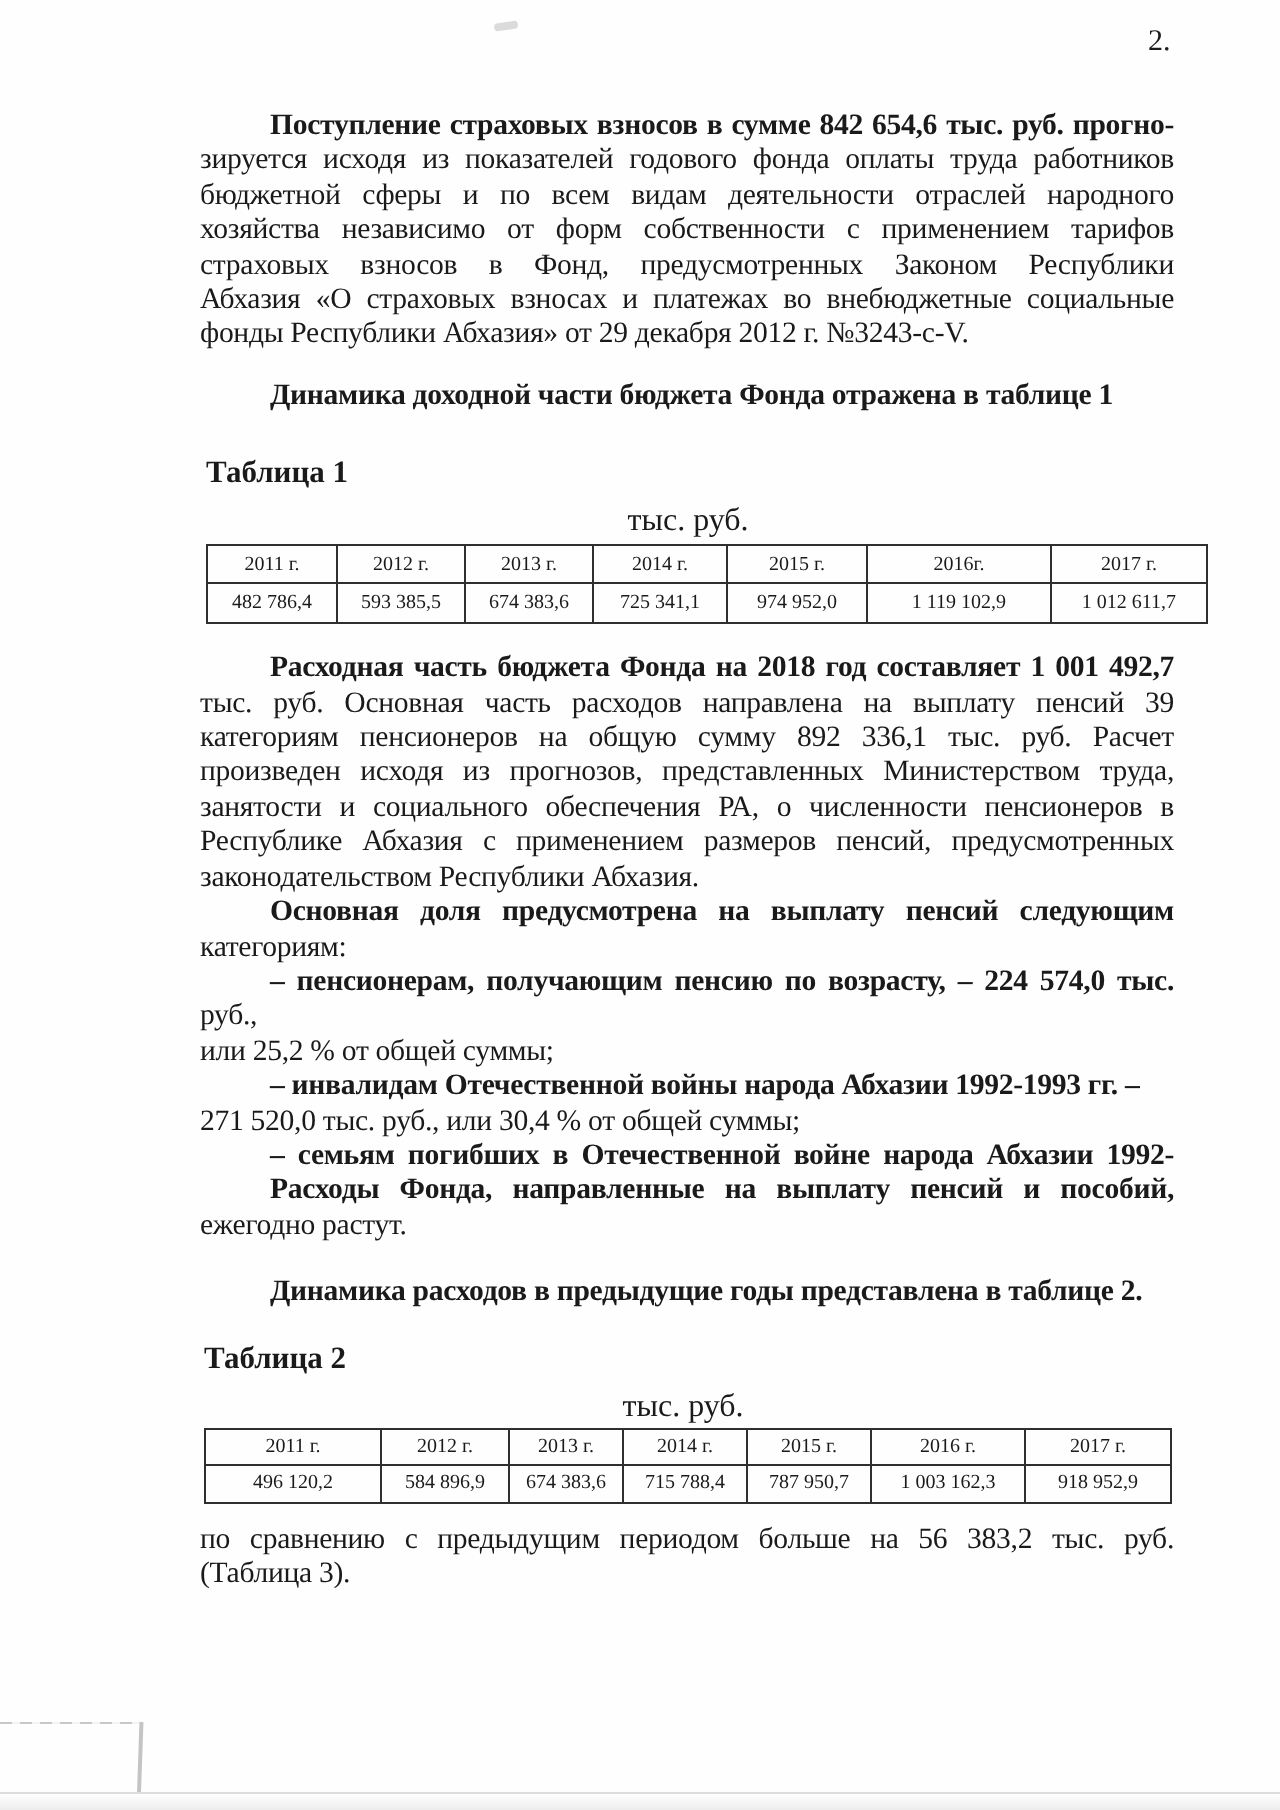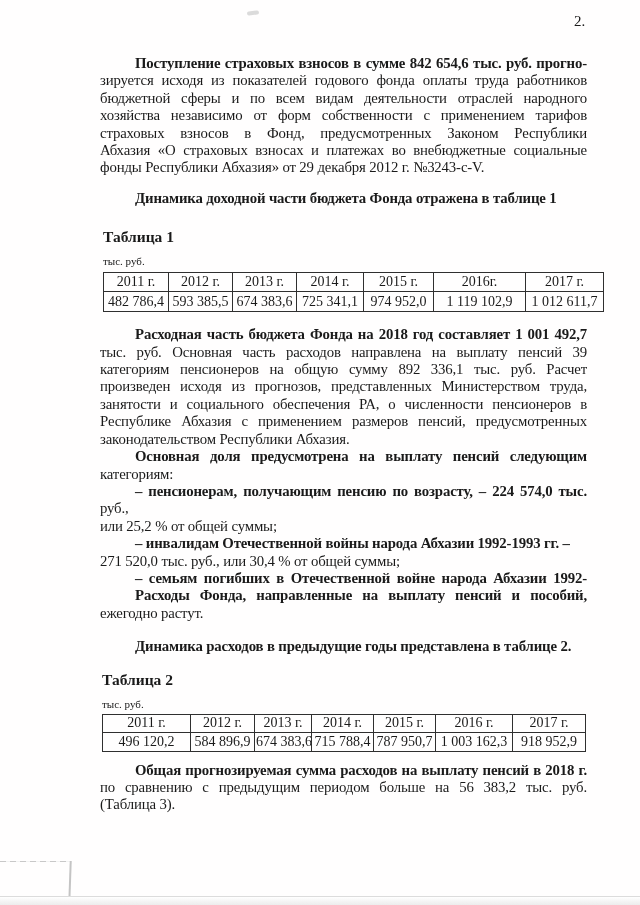--- a/index.html
+++ b/index.html
@@ -39,38 +39,38 @@
   .t1wrap { margin-left: 103px; width: 500px; }
   .t2wrap { margin-left: 102px; width: 483px; }
   .tbl-title {
     font-weight: bold;
     font-size: 15.5px;
     line-height: 20px;
   }
   .t1wrap .tbl-title { margin-top: 20px; padding-right: 12px; }
   .t2wrap .tbl-title { margin-top: 14px; padding-right: 2px; }
   .tbl-unit {
-    text-align: left;
-    font-size: 11px;
+    text-align: center;
+    font-size: 16px;
     line-height: 16px;
     margin-top: 6px;
   }
   .t1wrap .tbl-unit { padding-right: 18px; }
   .t2wrap .tbl-unit { padding-right: 4px; }
   table.scan-table {
     border-collapse: collapse;
     table-layout: fixed;
     width: 100%;
   }
   .t1wrap table.scan-table { margin-top: 3px; }
   .t2wrap table.scan-table { margin-top: 2px; }
   table.scan-table td {
     border: 1px solid #2f2f2f;
     text-align: center;
-    font-size: 14px;
+    font-size: 10px;
     padding: 0 1px;
     overflow: hidden;
     white-space: nowrap;
   }
   table.scan-table tr.hrow td { height: 19px; }
   table.scan-table tr.vrow td { height: 20px; }
   .t2wrap table.scan-table tr.hrow td { height: 18px; }
   .t2wrap table.scan-table tr.vrow td { height: 19px; }
 
   
@@ -231,21 +231,20 @@
         <td>715 788,4</td>
         <td>787 950,7</td>
         <td>1 003 162,3</td>
         <td>918 952,9</td>
       </tr>
     </tbody>
       </table>
   </div>
 
   <section class="textcol p6">
-    <div class="ln j ind">Общая прогнозируемая сумма расходов на выплату пенсий в 2018 г.</div>
     <div class="ln j">по сравнению с предыдущим периодом больше на 56 383,2 тыс. руб.</div>
     <div class="ln last">(Таблица 3).</div>
   </section>
 
   <div class="art-hline"></div>
   <div class="art-vline"></div>
   <div class="bottom-edge"></div>
 
 </div>
 

